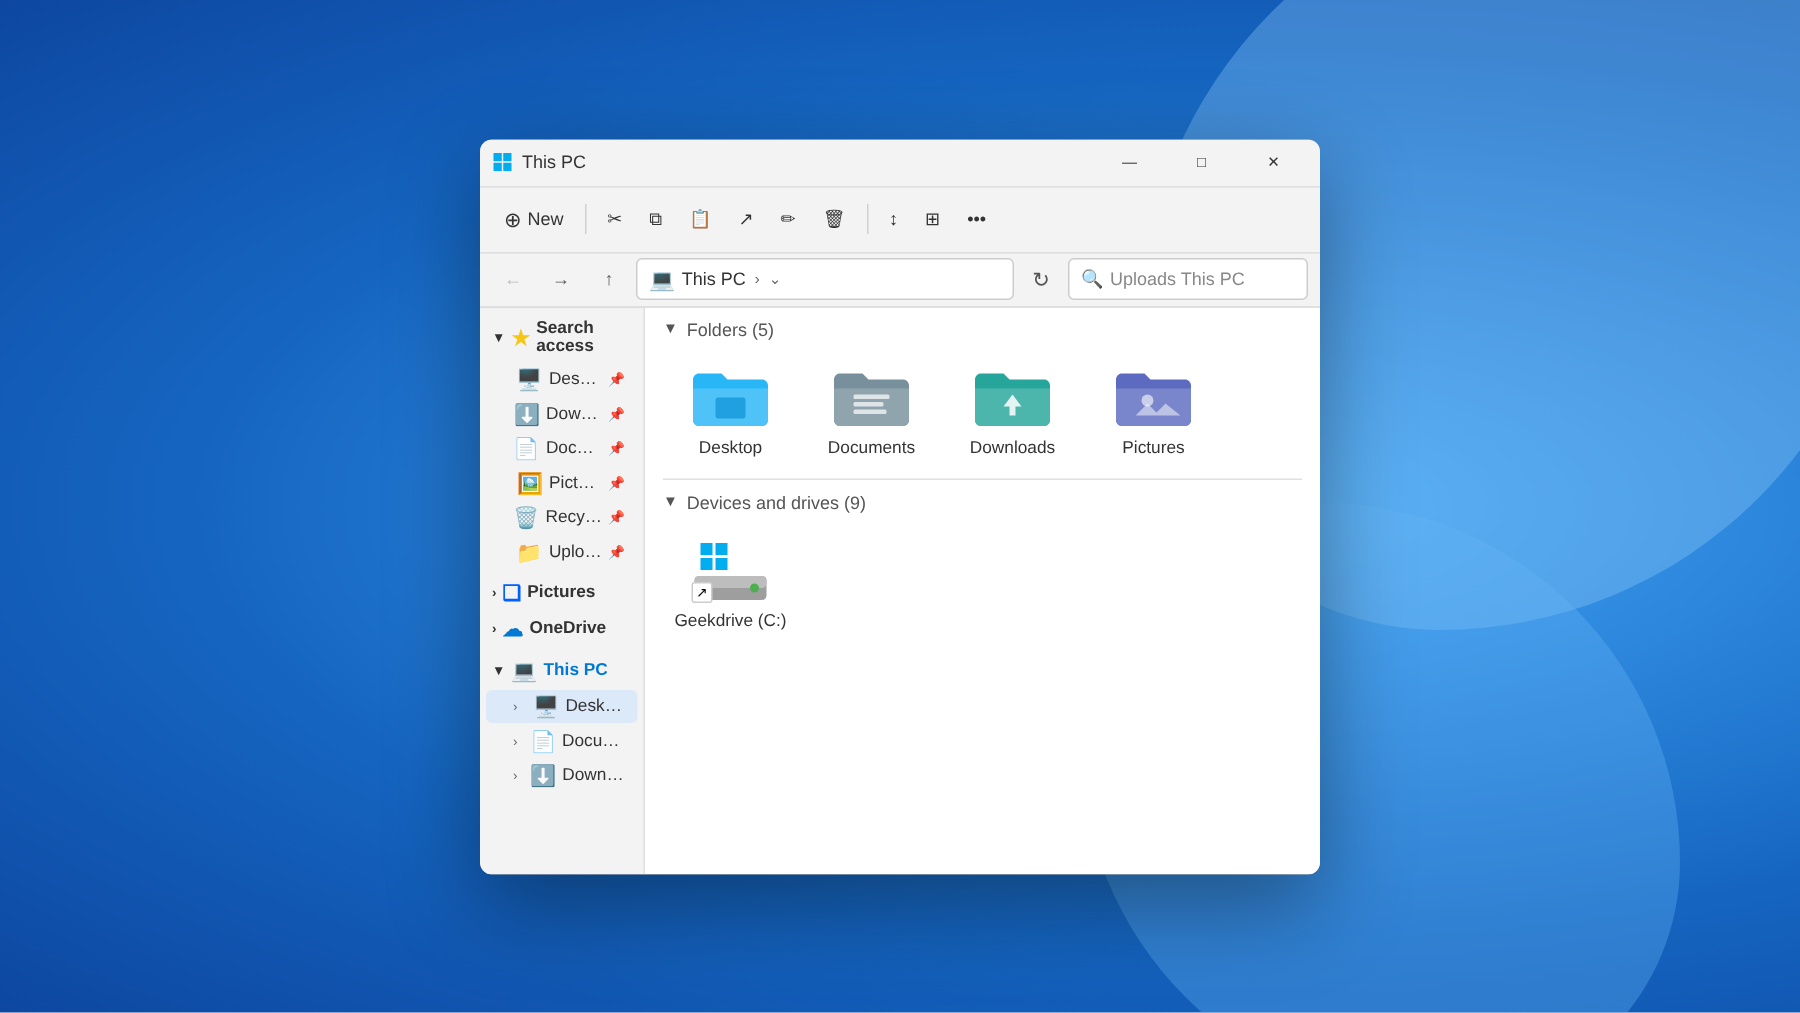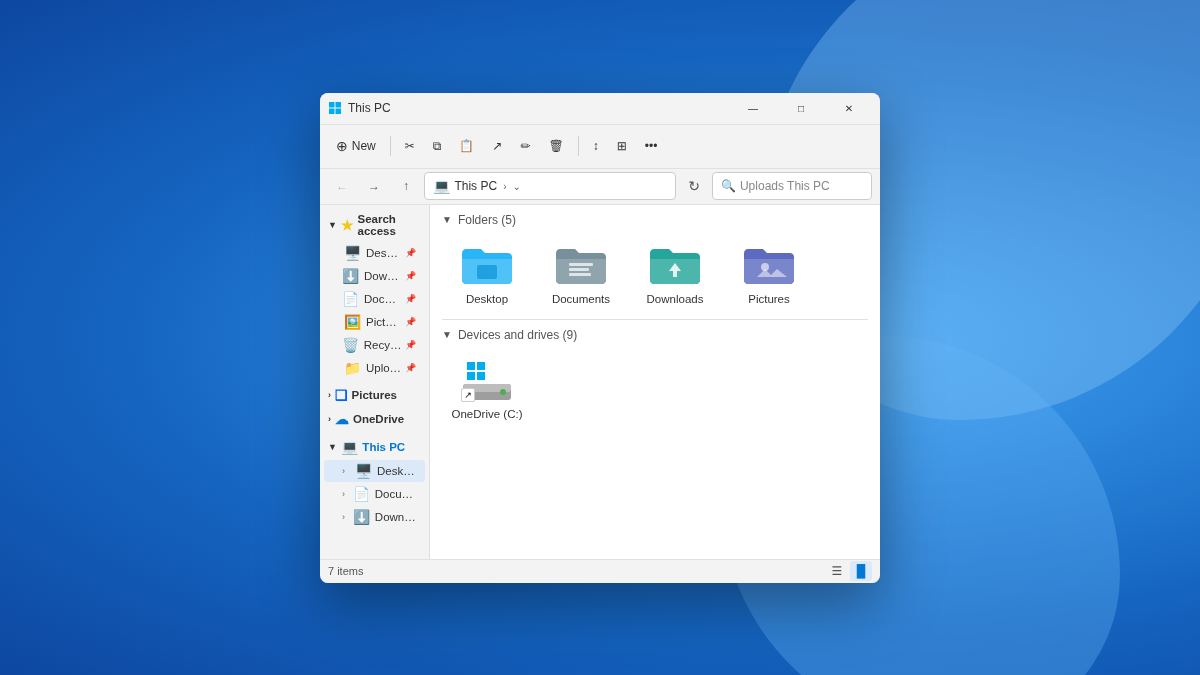--- a/index.html
+++ b/index.html
@@ -556,28 +556,21 @@
 
               <rect x="4" y="26" width="48" height="16" rx="3" fill="#9e9e9e"></rect>
               <rect x="4" y="26" width="48" height="8" rx="3" fill="#bdbdbd"></rect>
               <circle cx="44" cy="34" r="3" fill="#4caf50"></circle>
             </svg>
 
             <div style="position:absolute; bottom:2px; left:4px; background:white; border:1px solid #ccc; border-radius:2px; width:14px; height:14px; display:flex; align-items:center; justify-content:center; font-size:9px;">
               ↗
             </div>
           </div>
-          <span class="drive-label">OneDrive (C:)</span>
+          <span class="drive-label">Geekdrive (C:)</span>
         </div>
       </div>
 
     </div>
   </div>
 
-  <div class="status-bar">
-    <span>7 items</span>
-    <div class="view-btns">
-      <div class="view-btn">☰</div>
-      <div class="view-btn active">█</div>
-    </div>
-  </div>
 
 </div>
 
 </body></html>

